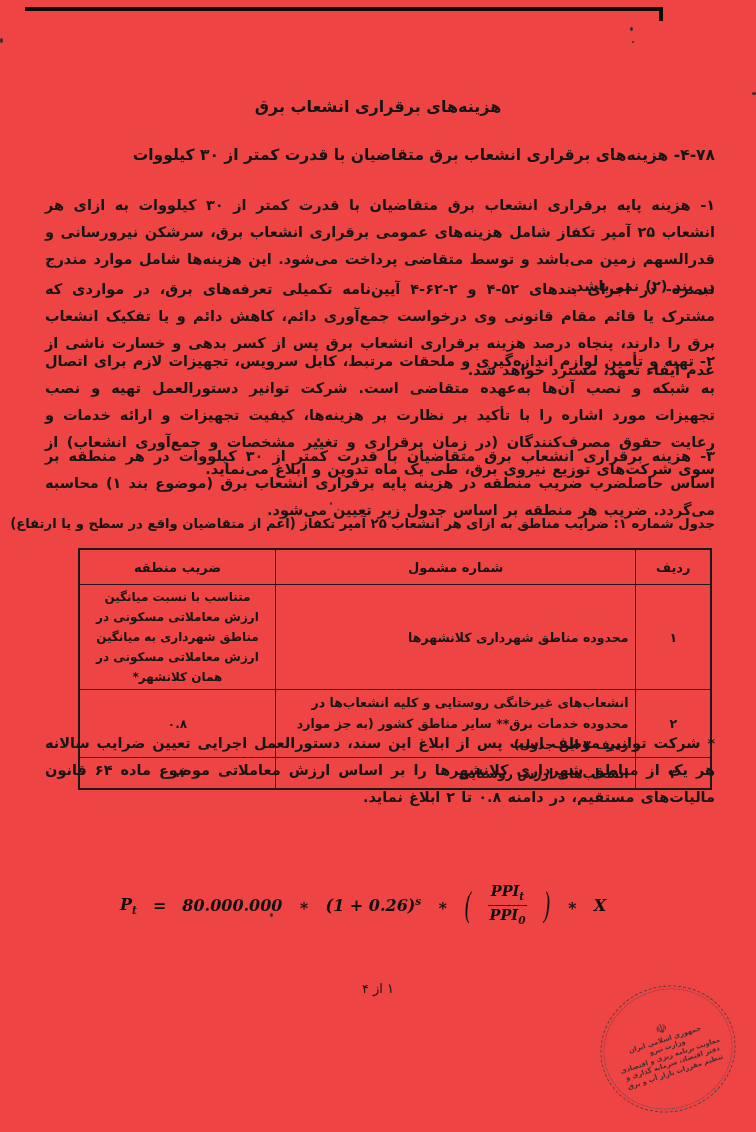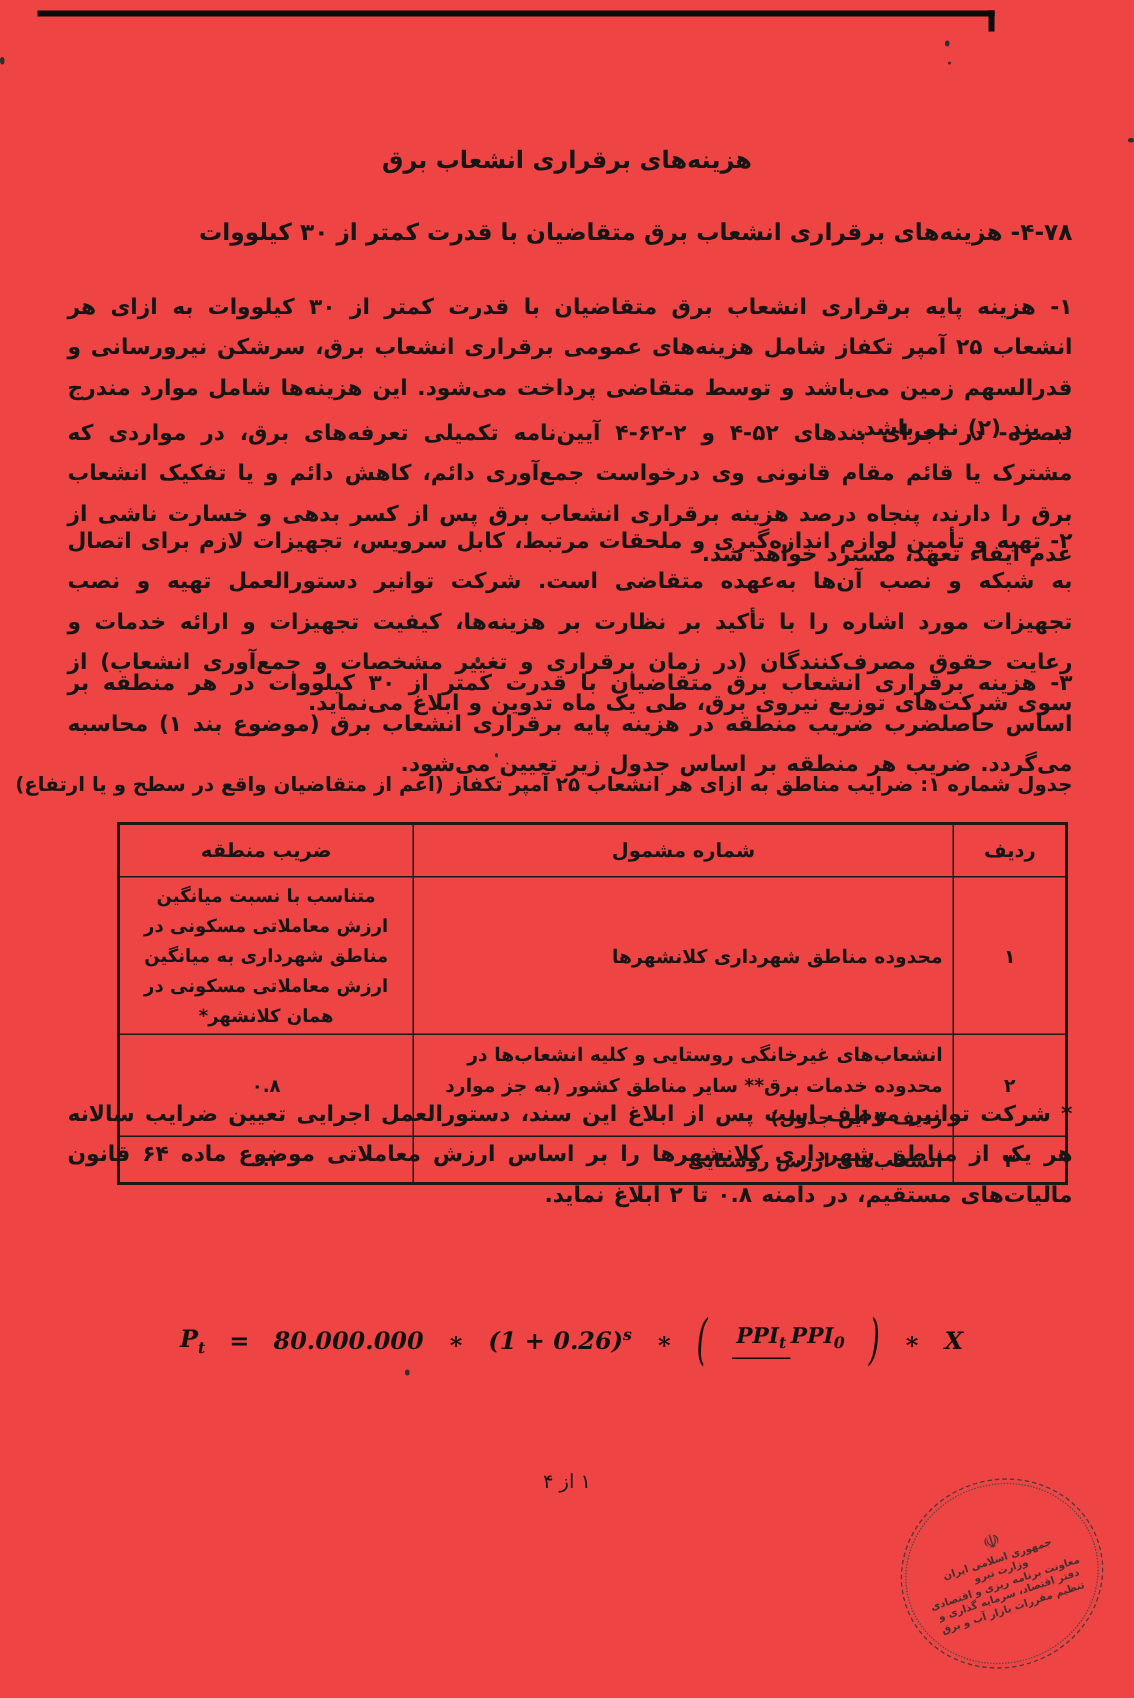--- a/index.html
+++ b/index.html
@@ -35,21 +35,21 @@
   td.c-coef{text-align:center;width:193px;font-size:12px;line-height:20px;padding:4px 10px;}
   tr.r1 td{height:70px;}
   tr.r2 td{height:46px;}
   tr.r3 td{height:26px;}
   
   .formula{position:absolute;top:882px;left:120px;direction:ltr;
     font-family:"DejaVu Serif",serif;font-style:italic;font-weight:bold;
     font-size:16px;display:flex;align-items:center;gap:16px;color:#111;}
   .formula sub{font-size:10.5px;}
   .formula sup{font-size:10.5px;}
-  .frac{display:inline-flex;flex-direction:row;text-align:center;
+  .frac{display:inline-flex;flex-direction:column;text-align:center;
     vertical-align:middle;font-size:14.5px;line-height:17px;}
   .frac .num{border-bottom:1.6px solid #111;padding:0 3px;}
   .bigparen{display:inline-block;transform:scaleY(1.9);font-size:19px;font-weight:normal;}
   
   .page-num{position:absolute;top:981px;left:0;right:0;text-align:center;
     font-size:13px;font-weight:normal;}
   
   .stamp{position:absolute;left:600px;top:986px;width:136px;height:126px;
     transform:rotate(-18deg);opacity:.88;}
   .stamp-ring{position:absolute;inset:0;border-radius:50%;

